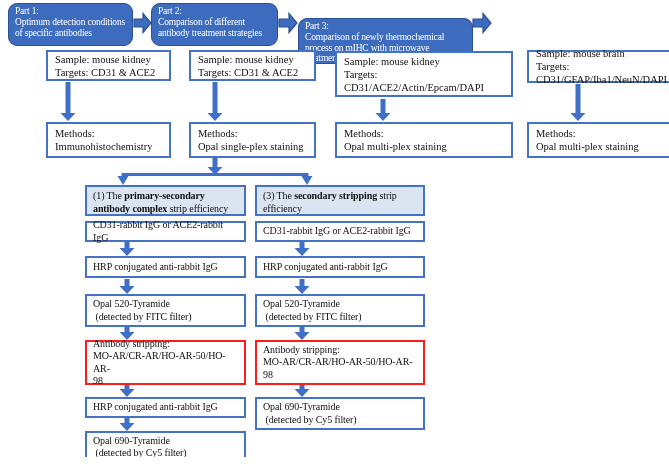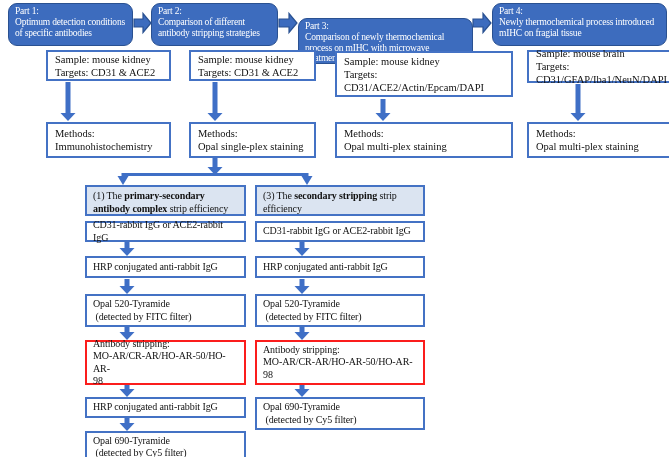--- a/index.html
+++ b/index.html
@@ -118,28 +118,25 @@
     <g>
       <polygon class="arr" points="299.5,385 304.5,385 304.5,389 309.5,389 302,397 294.5,389 299.5,389"></polygon>
     </g>
   </svg>
 
   <div class="abs banner" style="left:8px;top:3px;width:125px;height:43px">Part 1:
 Optimum detection conditions
 of specific antibodies</div>
   <div class="abs banner" style="left:151px;top:3px;width:127px;height:43px">Part 2:
 Comparison of different
-antibody stripping strategies</div>
+antibody treatment strategies</div>
   <div class="abs banner" style="left:298px;top:18px;width:175px;height:46px">Part 3:
 Comparison of newly thermochemical
 process on mIHC with microwave
 treatment</div>
-  <div class="abs banner" style="left:492px;top:3px;width:175px;height:43px">Part 4:
-Newly thermochemical process introduced
-mIHC on fragial tissue</div>
 
   <div class="abs box" style="left:8px;top:50px;width:125px;height:31px">Sample: mouse kidney
 Targets: CD31 &amp; ACE2</div>
   <div class="abs box" style="left:151px;top:50px;width:127px;height:31px">Sample: mouse kidney
 Targets: CD31 &amp; ACE2</div>
   <div class="abs box" style="left:297px;top:51px;width:178px;height:46px">Sample: mouse kidney
 Targets:
 CD31/ACE2/Actin/Epcam/DAPI</div>
   <div class="abs box" style="left:489px;top:50px;width:177px;height:33px">Sample: mouse brain
 Targets: CD31/GFAP/Iba1/NeuN/DAPI</div>

